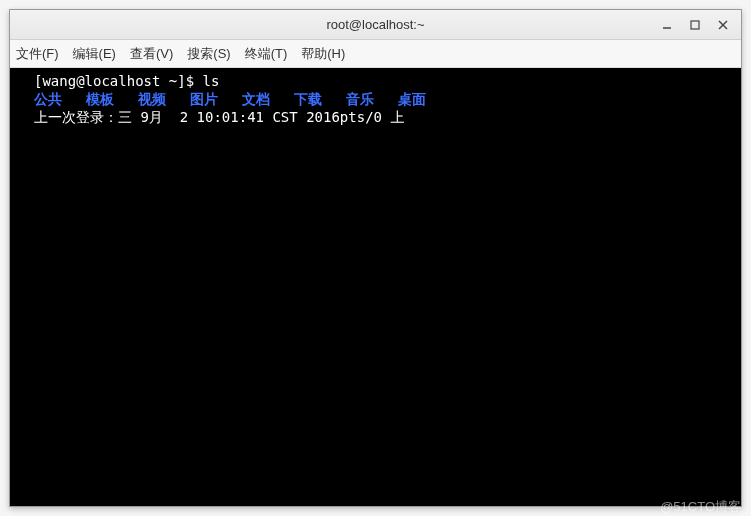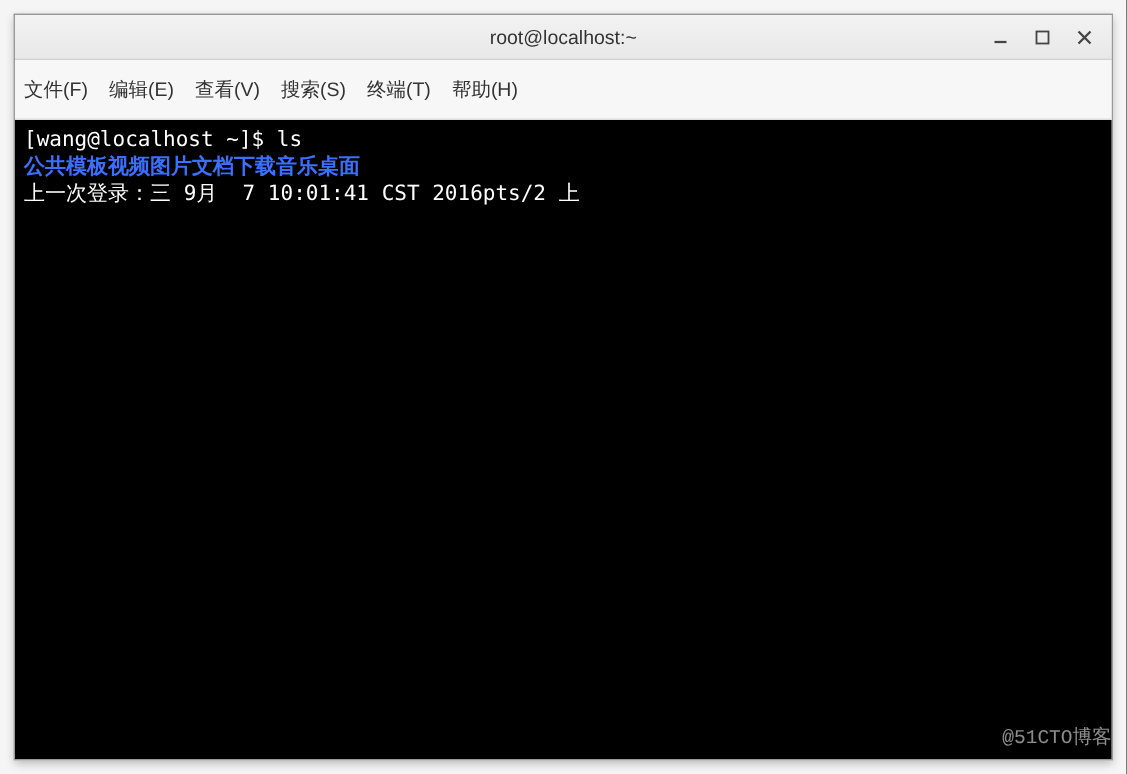--- a/index.html
+++ b/index.html
@@ -48,60 +48,60 @@
   width: 28px;
   height: 22px;
   display: flex;
   align-items: center;
   justify-content: center;
   cursor: pointer;
   color: #444;
 }
 .titlebar-btn svg { width: 10px; height: 10px; }
 .menubar {
-  height: 40px;
+  height: 28px;
   background: #f7f7f7;
   border-bottom: 1px solid #ddd;
   display: flex;
   align-items: center;
   padding: 0 6px;
   font-size: 13px;
   color: #333;
   gap: 14px;
 }
 .menu-item { cursor: pointer; }
 .terminal {
   flex: 1;
   background: #000;
   color: #fff;
   font-family: "DejaVu Sans Mono", "Liberation Mono", monospace;
   font-size: 14px;
   line-height: 18px;
-  padding: 4px 6px;
+  padding: 4px 24px;
   overflow: hidden;
   position: relative;
 }
 .term-line { white-space: pre; }
 .blue { color: #3a6fff; font-weight: bold; }
-.dir-list { display: flex; }
+.dir-list { display: flex; gap: 24px; }
 .cursor-block {
   display: inline-block;
   width: 9px;
   height: 15px;
   background: #fff;
   vertical-align: text-bottom;
   margin-left: 2px;
 }
 .watermark {
   position: absolute;
   right: 10px;
-  bottom: 16px;
+  bottom: 0;
   font-size: 13px;
   color: rgba(255,255,255,0.55);
-  font-family: Liberation Mono, monospace;
+  font-family: Liberation Sans, sans-serif;
   pointer-events: none;
 }
 </style>
 </head>
 <body>
 
 <div class="window">
 
   <div class="titlebar">
     <div class="titlebar-title">root@localhost:~</div>
@@ -139,18 +139,18 @@
     <div class="term-line dir-list">
       <span class="blue">公共</span>
       <span class="blue">模板</span>
       <span class="blue">视频</span>
       <span class="blue">图片</span>
       <span class="blue">文档</span>
       <span class="blue">下载</span>
       <span class="blue">音乐</span>
       <span class="blue">桌面</span>
     </div>
-    <div class="term-line">上一次登录：三 9月  7 10:01:41 CST 2016pts/2 上</div>
+    <div class="term-line">上一次登录：三 9月  2 10:01:41 CST 2016pts/0 上</div>
   </div>
 
 </div>
 
 <div class="watermark">@51CTO博客</div>
 
 </body></html>

